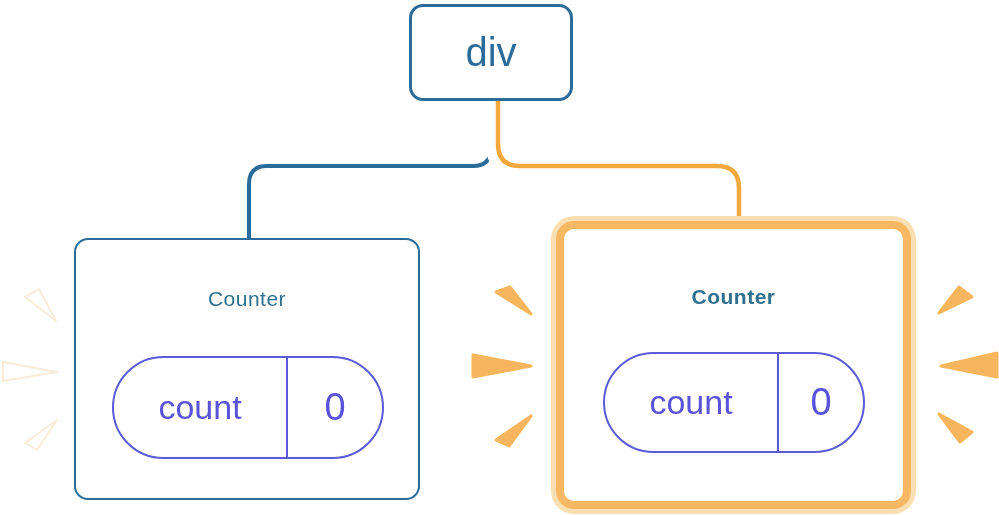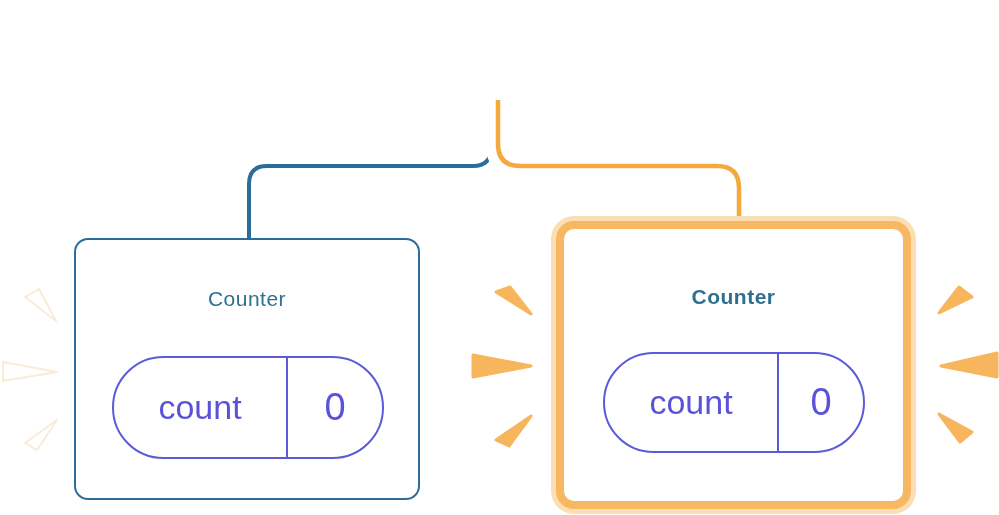--- a/index.html
+++ b/index.html
@@ -96,20 +96,23 @@
 
     <polygon class="spark-orange" points="496,292 510,287 531,314"></polygon>
     <polygon class="spark-orange" points="473,355 473,377 531,366"></polygon>
     <polygon class="spark-orange" points="496,440 509,446 531,416"></polygon>
 
     <polygon class="spark-orange" points="959,287 972,297 939,313"></polygon>
     <polygon class="spark-orange" points="997,353 997,377 941,366"></polygon>
     <polygon class="spark-orange" points="960,442 972,432 939,414"></polygon>
   </svg>
 
+  <div class="node-root">
+    <span>div</span>
+  </div>
 
   <div class="card card-left">
     <div class="card-title">Counter</div>
     <div class="pill">
       <div class="pill-cell pill-label-cell">count</div>
       <div class="pill-cell pill-value-cell">0</div>
     </div>
   </div>
 
   <div class="card card-right">

